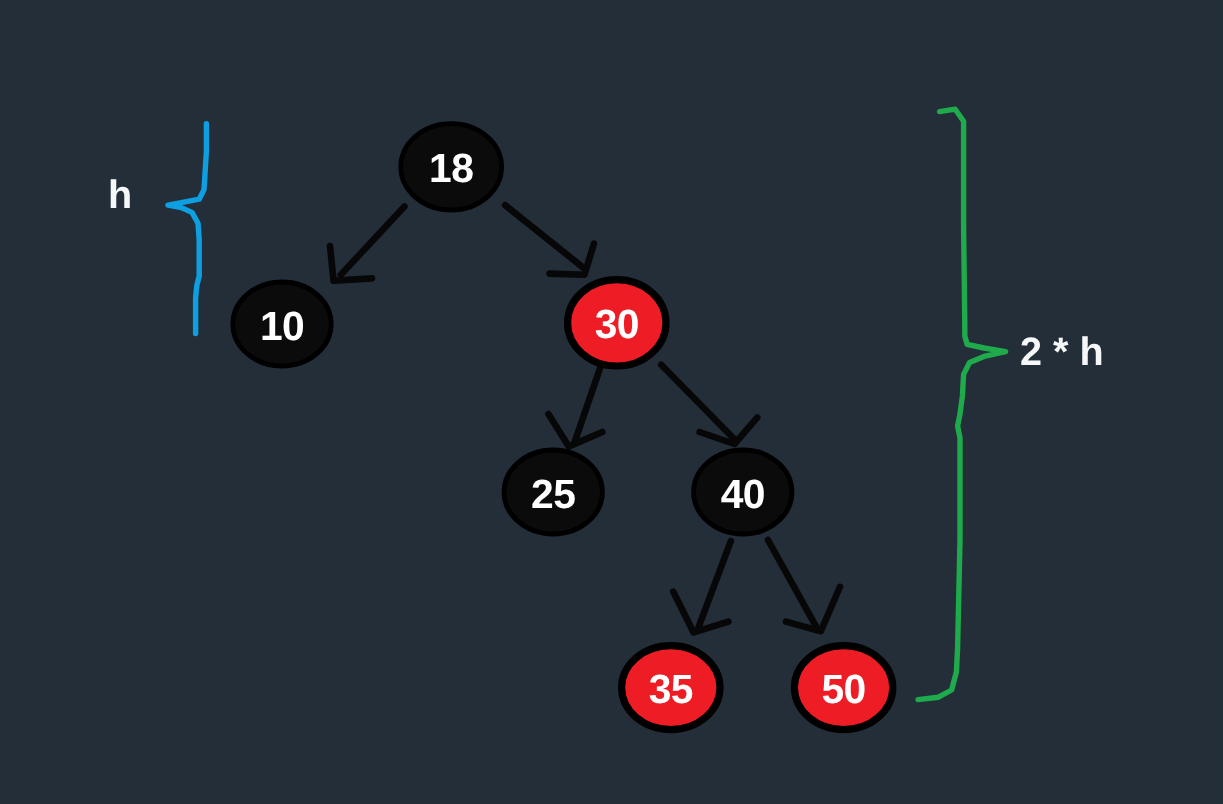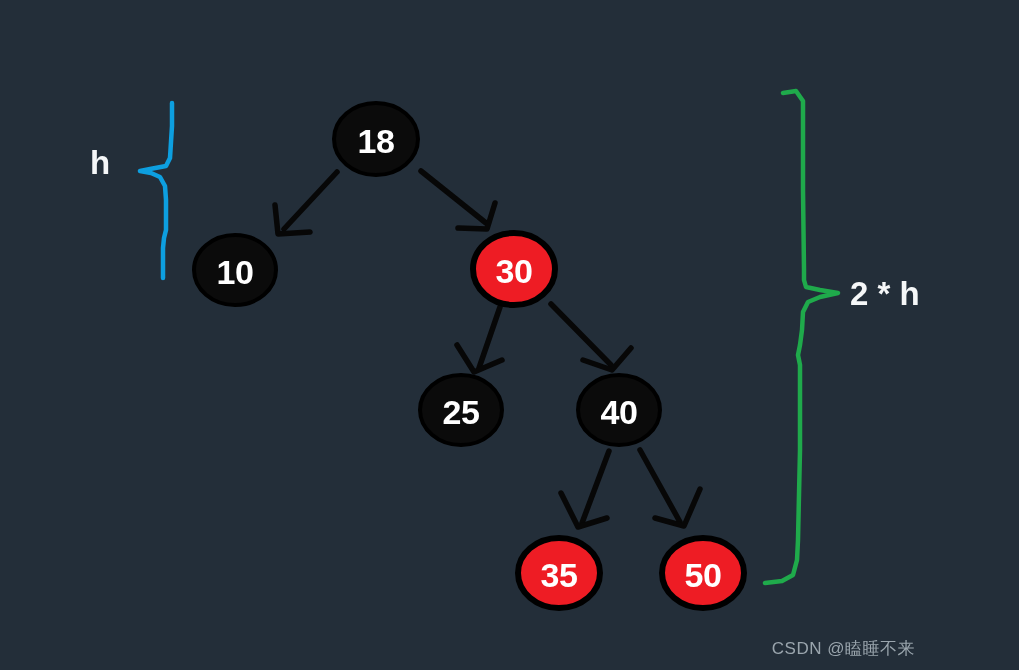--- a/index.html
+++ b/index.html
@@ -136,15 +136,14 @@
       <text class="brace-label" x="90" y="162">h</text>
     </g>
 
     <g>
       <path d="M 783 93 L 796 91 L 803 101 L 803 190 L 804 270 L 804 280 L 806 287 L 820 290 L 838 293 L 820 297 L 808 302 L 803 312 L 802 330 L 800 345 L 798 355 L 800 365 L 800 450 L 798 540 L 797 560 L 793 575 L 782 581 L 765 583" stroke="#1faa4b" stroke-width="4.5" fill="none" stroke-linecap="round" stroke-linejoin="round"></path>
       <text class="brace-label" x="850" y="293">2 * h</text>
     </g>
 
   </svg>
 
-  <div class="watermark">CSDN @瞌睡不来</div>
 
 </div>
 
 </body></html>

